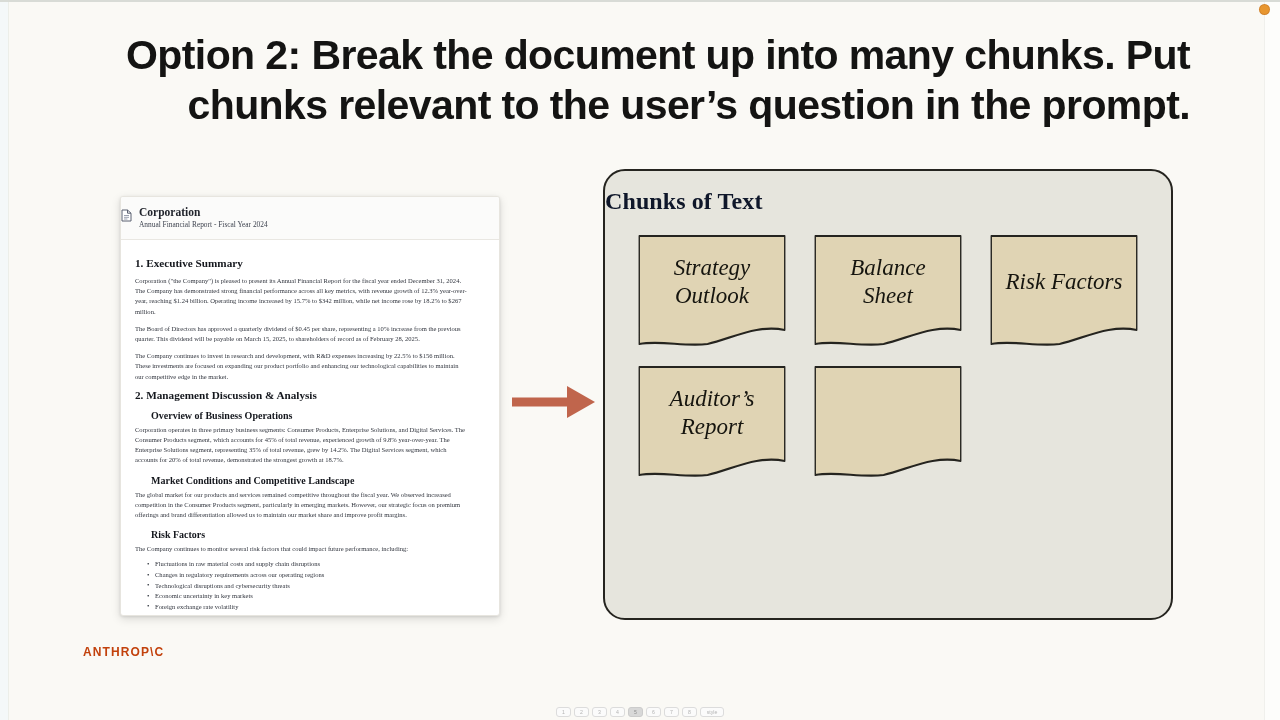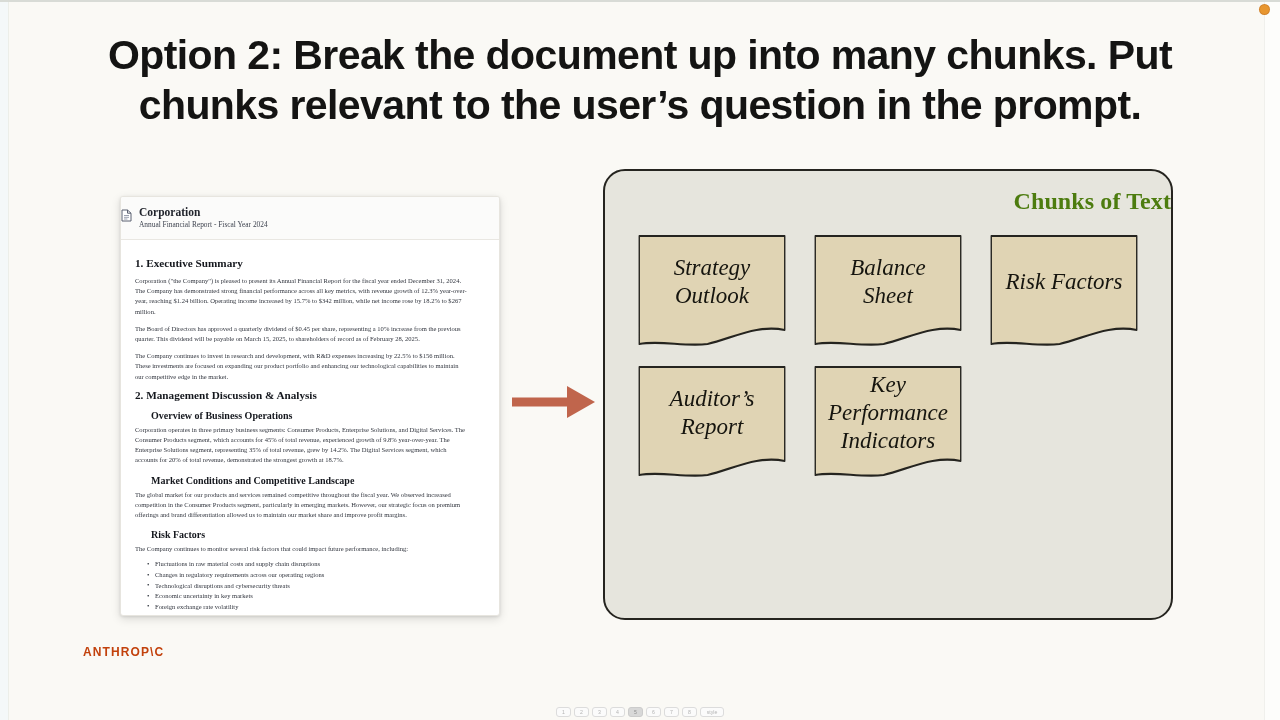--- a/index.html
+++ b/index.html
@@ -45,21 +45,21 @@
     background: #e8962f;
     box-shadow: 0 0 0 1px #d2832a;
   }
 
   
   .slide-title {
     position: absolute;
     left: 90px;
     top: 30px;
     width: 1100px;
-    text-align: center;
+    text-align: right;
     font-size: 41px;
     line-height: 50px;
     font-weight: 700;
     letter-spacing: -0.6px;
     color: #141413;
     font-family: "Liberation Sans", sans-serif;
   }
 
   
   .doc-card {
@@ -161,25 +161,25 @@
     position: absolute;
     left: 603px;
     top: 169px;
     width: 570px;
     height: 451px;
     background: #e6e5dd;
     border: 2px solid #25241f;
     border-radius: 22px;
   }
   .chunks-heading {
-    text-align: right;
+    text-align: left;
     font-family: "Liberation Serif", serif;
     font-weight: 700;
     font-size: 24px;
-    color: #4d7c0f;
+    color: #0f172a;
     margin-top: 17px;
     letter-spacing: 0.1px;
   }
   .chunks-grid {
     display: grid;
     grid-template-columns: 1fr 1fr 1fr;
     gap: 18px 28px;
     padding: 19px 33px 0 33px;
   }
   .chunk {
@@ -343,21 +343,20 @@
       <svg viewBox="0 0 234 113" preserveAspectRatio="none">
         <path d="M2 2 H232 V96 C190 90 150 104 110 110 C74 113 36 106 2 110 Z" fill="#e0d4b4" stroke="#25241f" stroke-width="2.2" stroke-linejoin="round"></path>
       </svg>
       <div class="chunk-label">Auditor’s Report</div>
     </div>
 
     <div class="chunk">
       <svg viewBox="0 0 234 113" preserveAspectRatio="none">
         <path d="M2 2 H232 V96 C190 90 150 104 110 110 C74 113 36 106 2 110 Z" fill="#e0d4b4" stroke="#25241f" stroke-width="2.2" stroke-linejoin="round"></path>
       </svg>
-      <div class="chunk-label">Key Performance Indicators</div>
     </div>
 
 
   </div>
 </div>
 
 <div class="wordmark">ANTHROP\C</div>
 
 <div class="pager">
   <div class="pager-btn">1</div>

